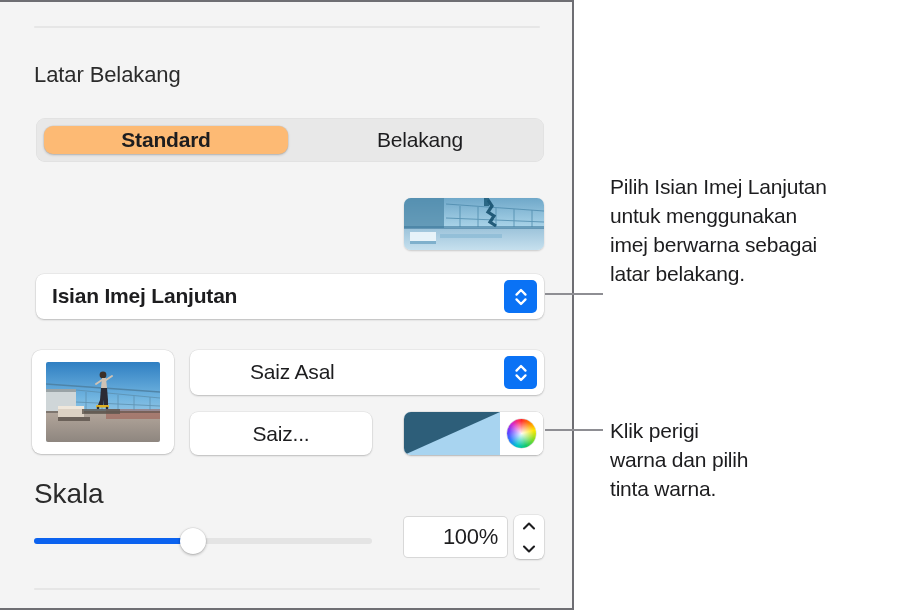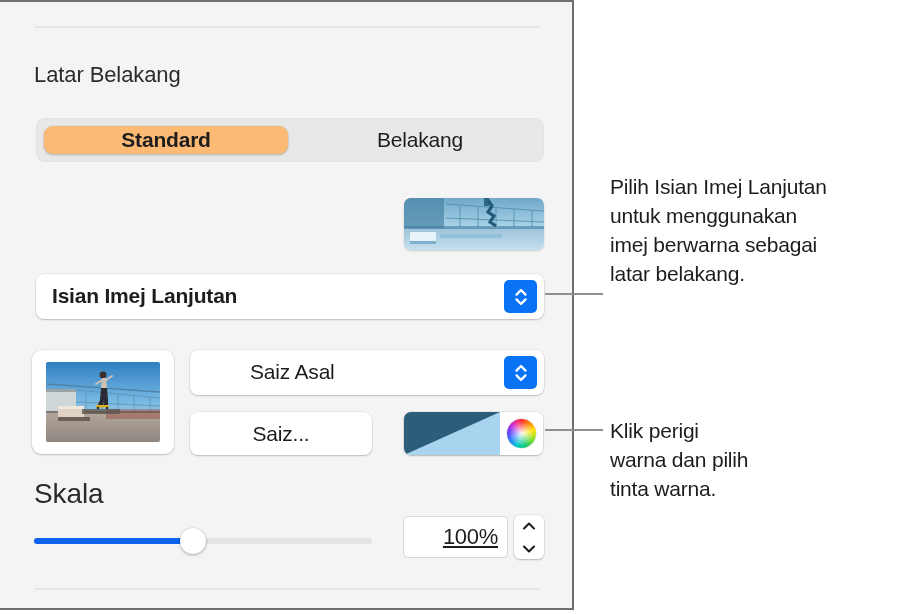--- a/index.html
+++ b/index.html
@@ -266,21 +266,20 @@
     border-radius: 4px;
     box-shadow: 0 0 0 1px #d8d8d8, 0 1px 1px rgba(0,0,0,0.06);
     display: flex;
     align-items: center;
     justify-content: flex-end;
     box-sizing: border-box;
     padding-right: 9px;
     font-size: 22px;
     color: #1d1d1f;
     letter-spacing: -0.3px;
-    text-decoration: underline;
   }
   #stepper {
     position: absolute;
     left: 514px;
     top: 513px;
     width: 30px;
     height: 44px;
     background: #ffffff;
     border-radius: 6px;
     box-shadow: 0 1px 2px rgba(0,0,0,0.20), 0 0 0 0.5px rgba(0,0,0,0.10);

